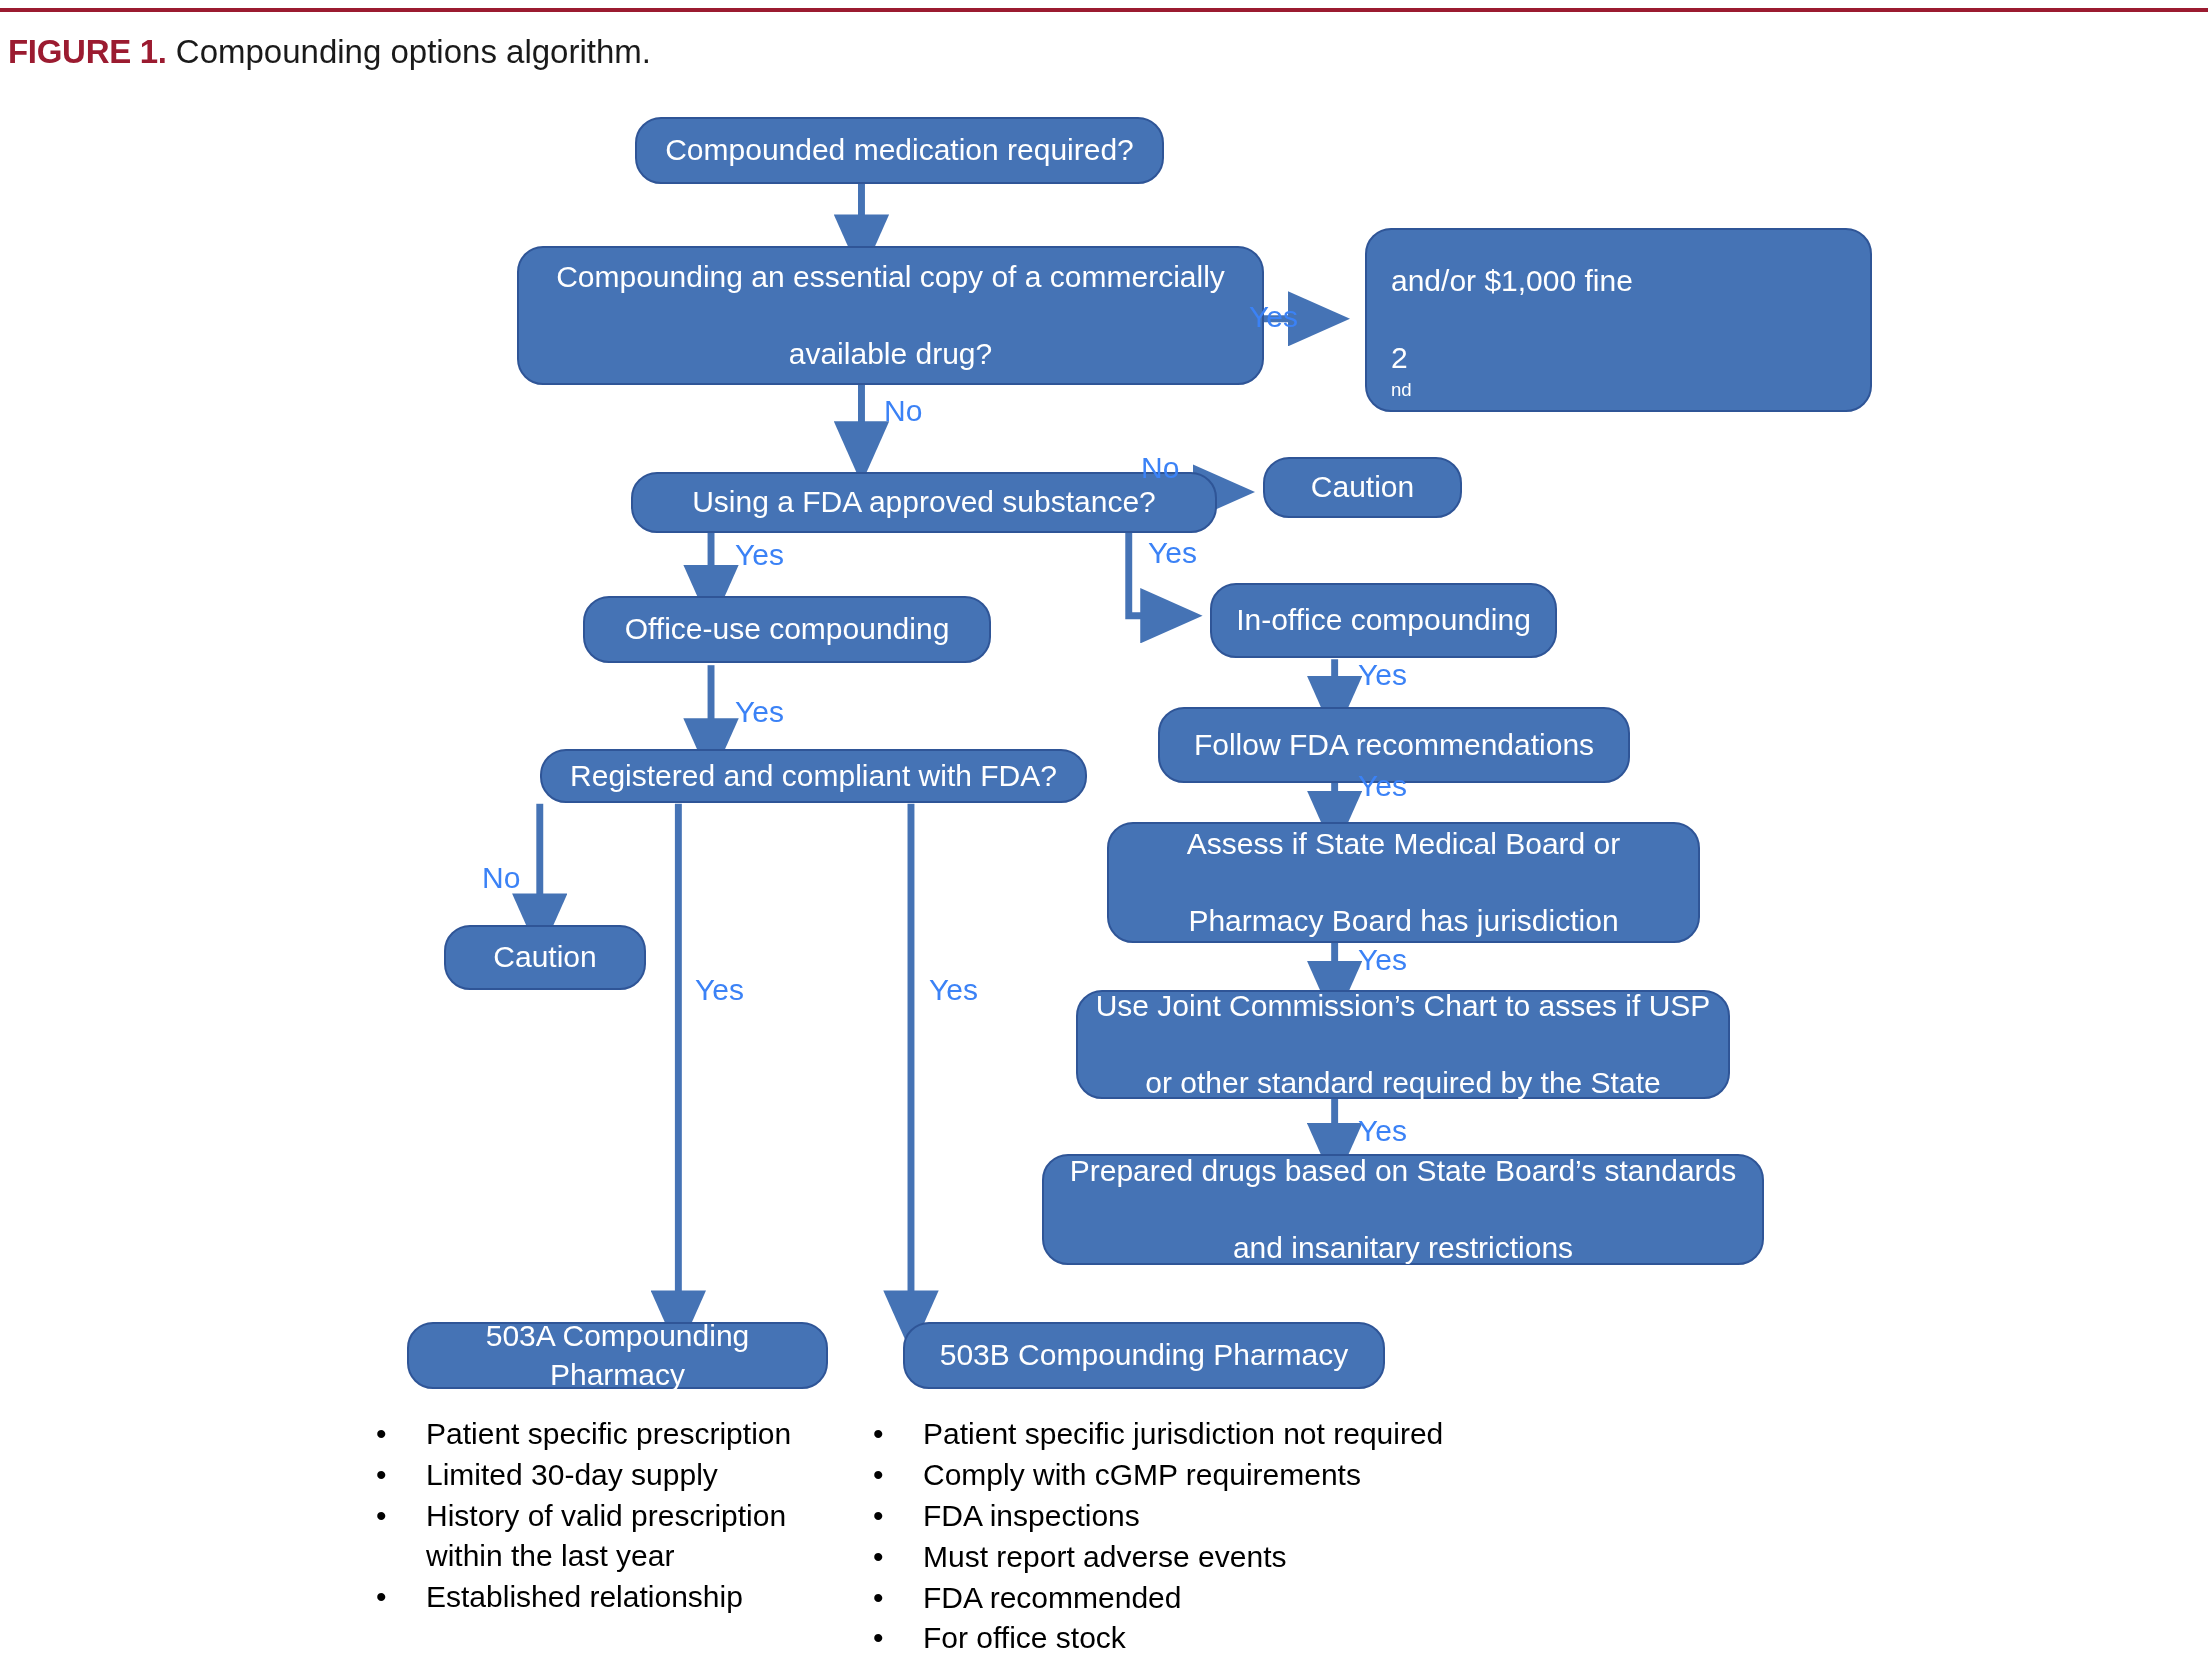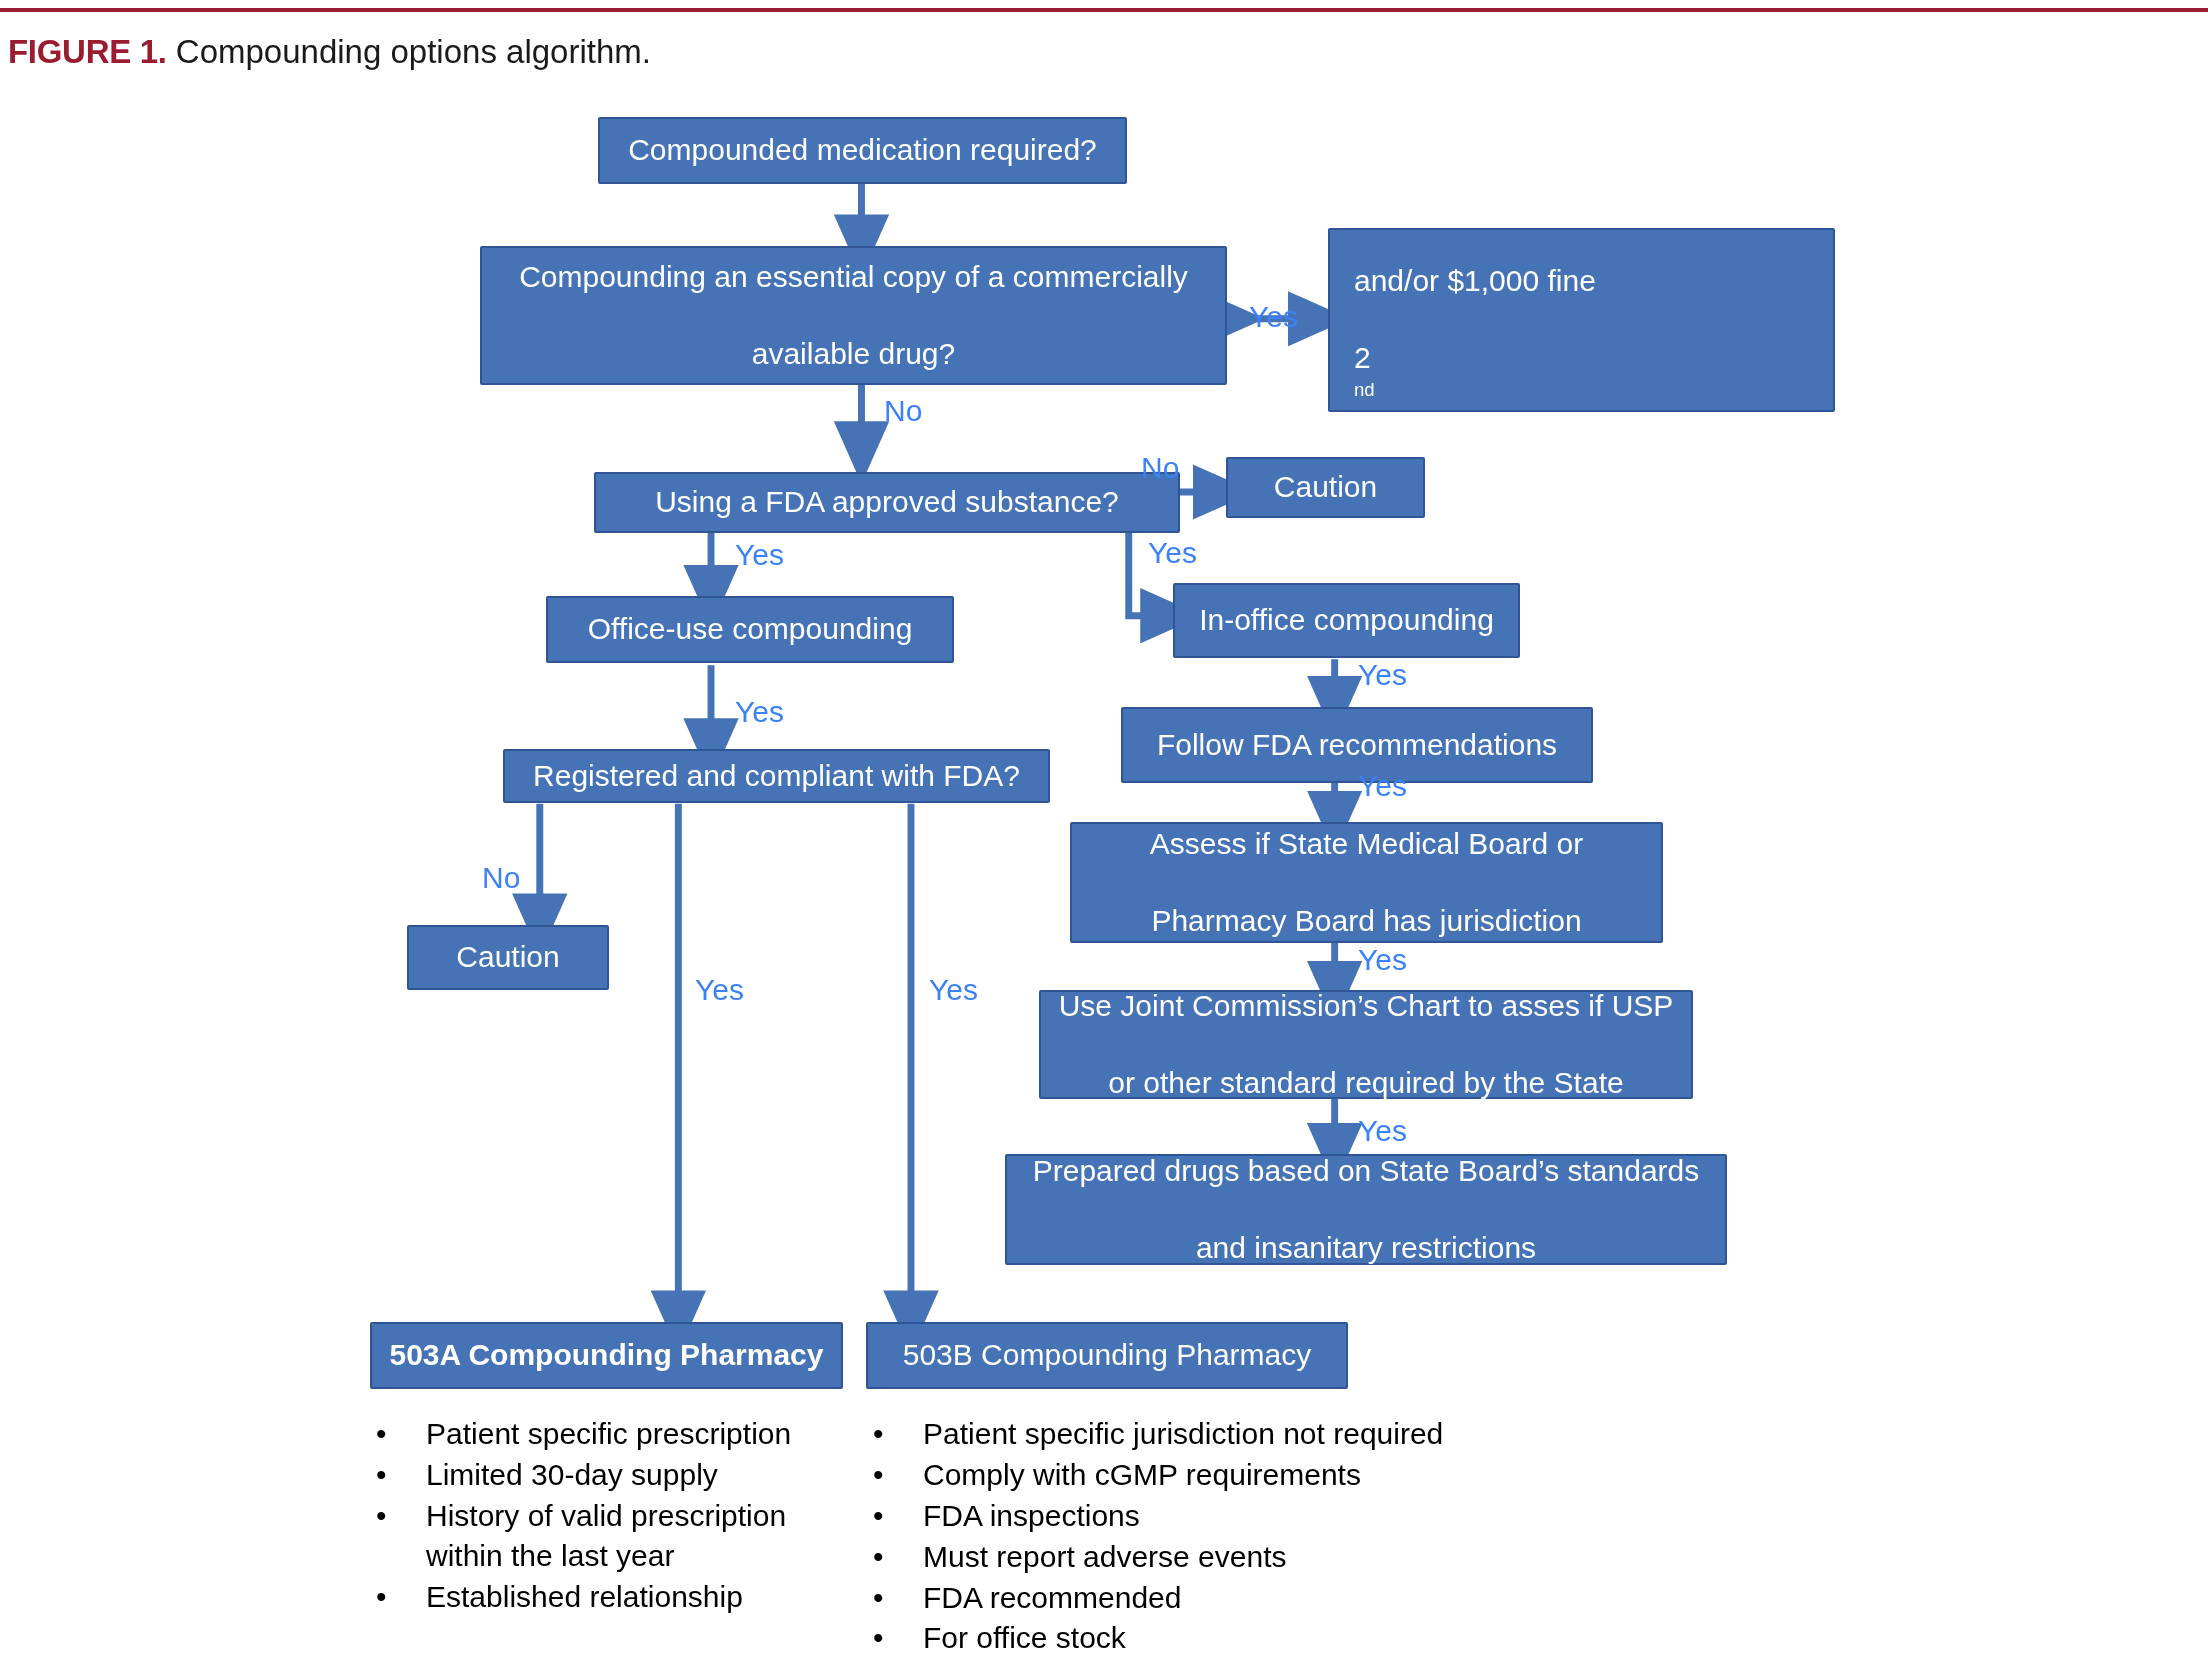--- a/index.html
+++ b/index.html
@@ -34,29 +34,30 @@
 
   
   #wires{position:absolute;left:0;top:0;width:2209px;height:1661px;}
 
   
   .node{
     position:absolute;
     box-sizing:border-box;
     background:#4573B5;
     border:2.5px solid #2F5597;
-    border-radius:2px;
+    border-radius:26px;
     color:#ffffff;
     font-size:30px;
     line-height:1.28;
     display:flex;
     align-items:center;
     justify-content:center;
     text-align:center;
     padding:6px 16px;
+    margin-left:37px;
   }
   .node.left-text{
     justify-content:flex-start;
     text-align:left;
     padding-left:24px;
   }
   .node span{display:block;width:100%;}
   sup{font-size:0.62em;vertical-align:super;line-height:0;}
 
   
@@ -205,21 +206,21 @@
     </span>
   </div>
 
   <div class="node" style="left:1005px;top:1154px;width:722px;height:111px;">
     <span>
       <span>Prepared drugs based on State Board’s standards</span><br>
       <span>and insanitary restrictions</span>
     </span>
   </div>
 
-  <div class="node" style="left:370px;top:1322px;width:473px;height:67px;font-weight:bold;">
+  <div class="node" style="left:370px;top:1322px;width:421px;height:67px;">
     <span>503A Compounding Pharmacy</span>
   </div>
 
   <div class="node" style="left:866px;top:1322px;width:482px;height:67px;">
     <span>503B Compounding Pharmacy</span>
   </div>
 
   <div class="elabel" style="left:1249px;top:302px;">Yes</div>
   <div class="elabel" style="left:884px;top:396px;">No</div>
   <div class="elabel" style="left:1141px;top:453px;">No</div>

